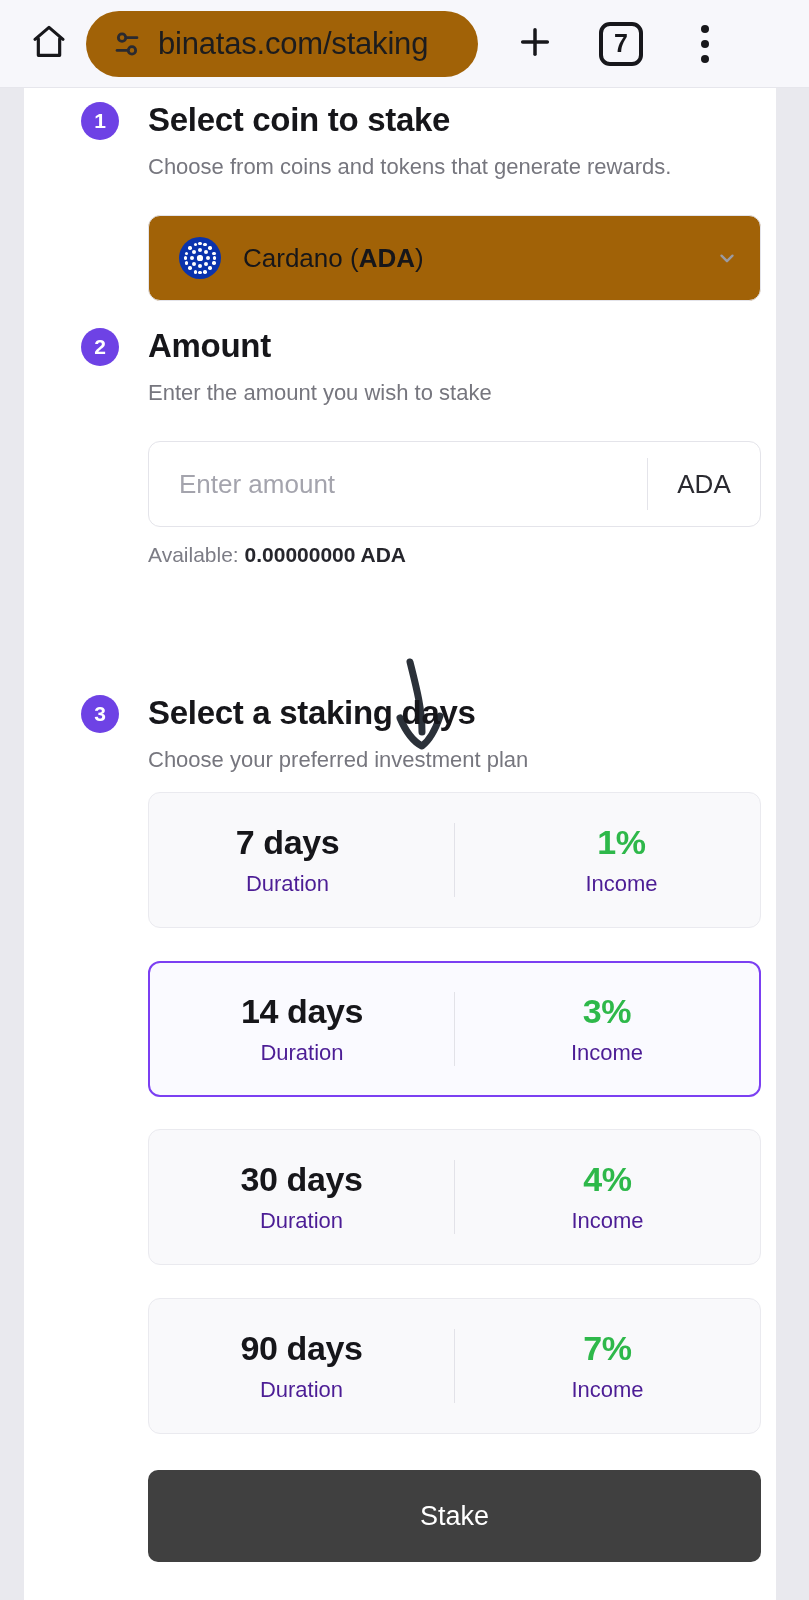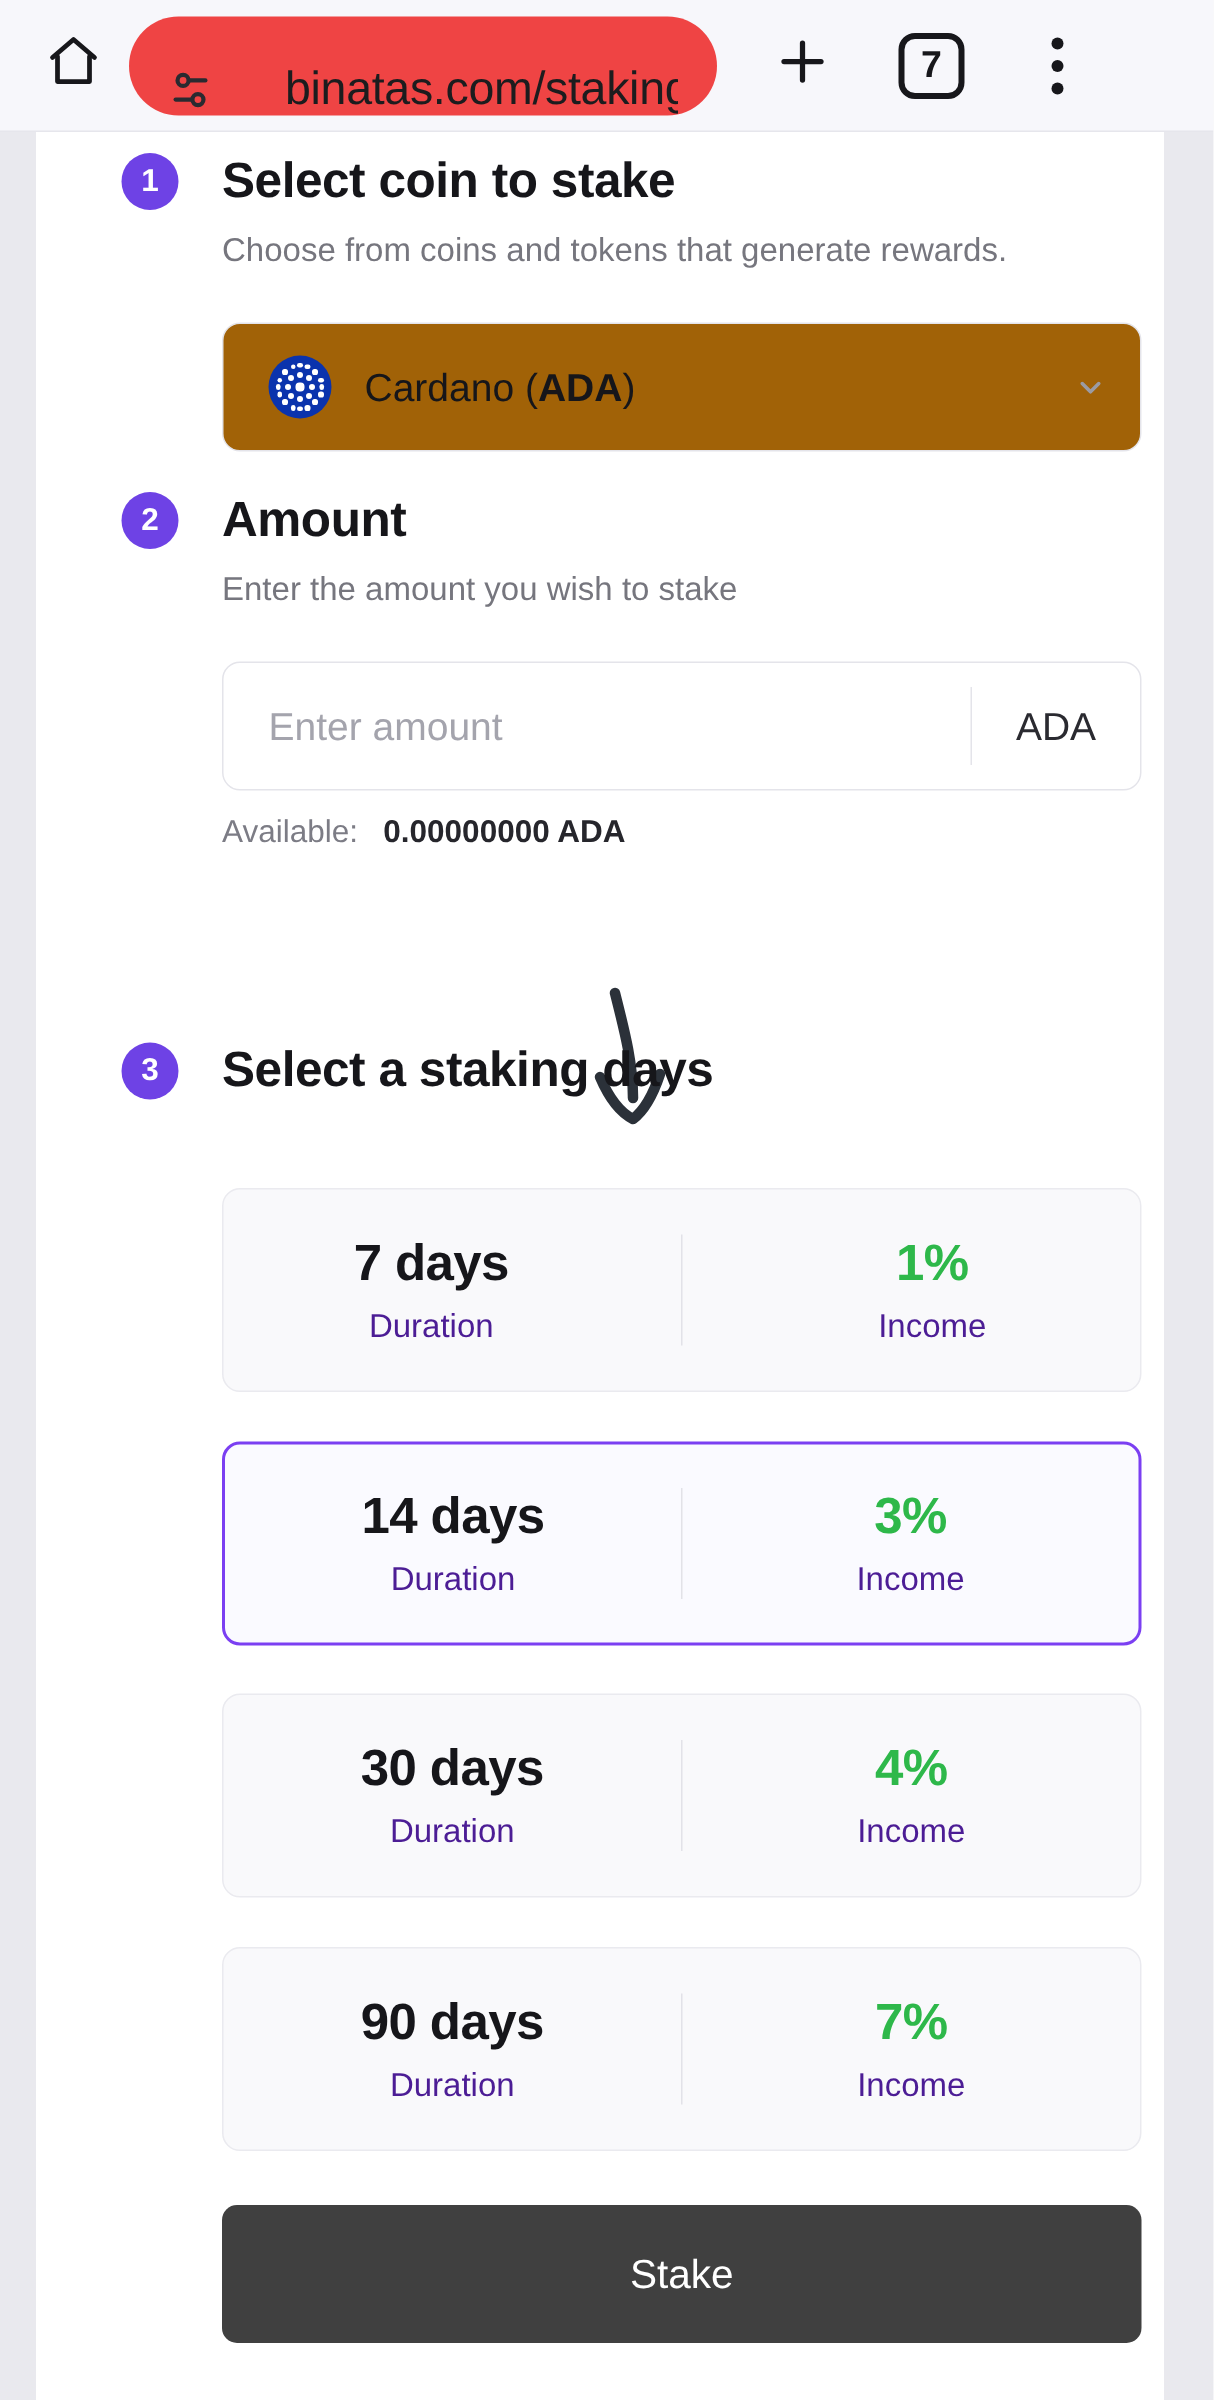--- a/index.html
+++ b/index.html
@@ -17,24 +17,23 @@
     width: 809px; height: 88px;
     background: #f7f7fb;
     display: flex; align-items: center;
     padding: 0 18px;
     gap: 0;
     border-bottom: 1px solid #e6e6ec;
   }
   .home-btn { width: 62px; height: 62px; display: flex; align-items: center; justify-content: center; flex: none; }
   .omnibox {
     flex: 1 1 auto; height: 66px; margin-left: 6px; margin-right: 10px;
-    background: #ef4444; border-radius: 34px;
-    display: flex; align-items: flex-end; padding: 0 26px 0 24px;
+    background: #a16207; border-radius: 34px;
+    display: flex; align-items: center; padding: 0 26px 0 24px;
     max-width: 392px;
-    gap: 32px;
   }
   .tune-ic { flex: none; width: 34px; height: 34px; margin-right: 14px; }
   .url-text {
     font-size: 31px; color: #1c1c1e; letter-spacing: -0.2px;
     white-space: nowrap; overflow: hidden;
   }
   .chrome-btn { width: 66px; height: 66px; display: flex; align-items: center; justify-content: center; flex: none; }
   .plus-btn { margin-left: 14px; }
   .tabs-btn { margin-left: 20px; position: relative; }
   .tabs-sq {
@@ -104,21 +103,21 @@
     font-size: 26px; color: #16161a; padding: 0 22px 0 30px; height: 100%;
   }
   .amount-input::placeholder { color: #a4a4ad; }
   .all-btn {
     font-size: 26px; color: #6e42e5; padding: 0 34px; flex: none;
     display: flex; align-items: center; height: 100%;
   }
   .vdiv { width: 1px; height: 52px; background: #e4e4ea; flex: none; }
   .unit { font-size: 26px; color: #2a2a30; width: 112px; text-align: center; flex: none; }
   .avail { position: absolute; left: 124px; top: 215px; font-size: 21px; color: #7c7c85; }
-  .avail b { color: #26262c; font-weight: 700; margin-left: 11px; }
+  .avail b { color: #26262c; font-weight: 700; }
 
   
   .arrow { position: absolute; left: 358px; top: 568px; }
 
   
   .plan {
     position: absolute; left: 124px;
     width: 613px; height: 136px;
     background: #f9f9fb; border: 1px solid #eaeaef; border-radius: 12px;
     display: flex; align-items: center;
@@ -256,20 +255,21 @@
           <svg width="80" height="100" viewBox="0 0 80 100" fill="none" stroke="#2b3139" stroke-width="7" stroke-linecap="round" stroke-linejoin="round">
             <path d="M28 6 C 34 30, 40 52, 40 76"></path>
             <path d="M18 62 C 24 76, 32 86, 40 90 C 48 84, 54 72, 58 60"></path>
           </svg>
         </span>
       </div>
 
       <div class="step" style="position:absolute; top:607px; left:0; width:752px; height:110px;">
         <div class="badge">3</div>
         <div class="step-title">Select a staking days</div>
+        <div class="step-sub">Choose your preferred investment plan</div>
       </div>
 
       <div class="plan" style="top:704px;gap:28px;">
         <div class="plan-half">
           <div class="plan-val">7 days</div>
           <div class="plan-lbl">Duration</div>
         </div>
         <div class="plan-sep"></div>
         <div class="plan-half">
           <div class="plan-val pct">1%</div>

